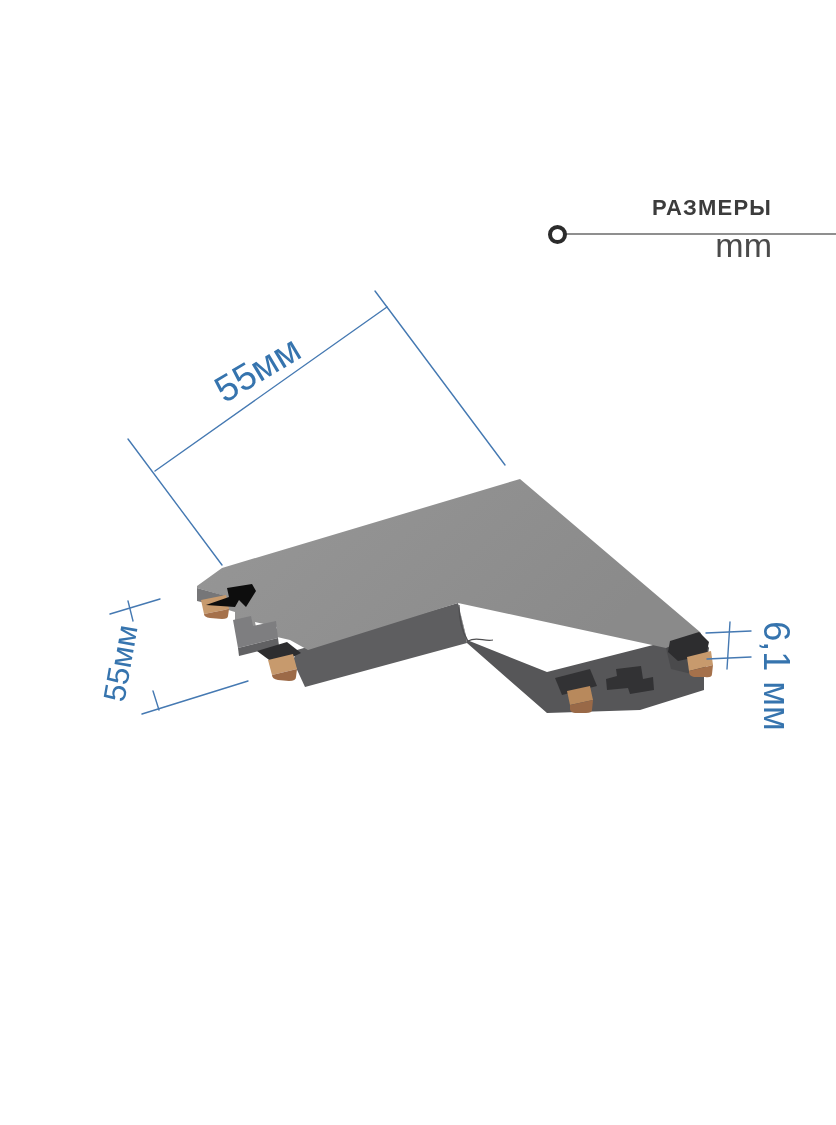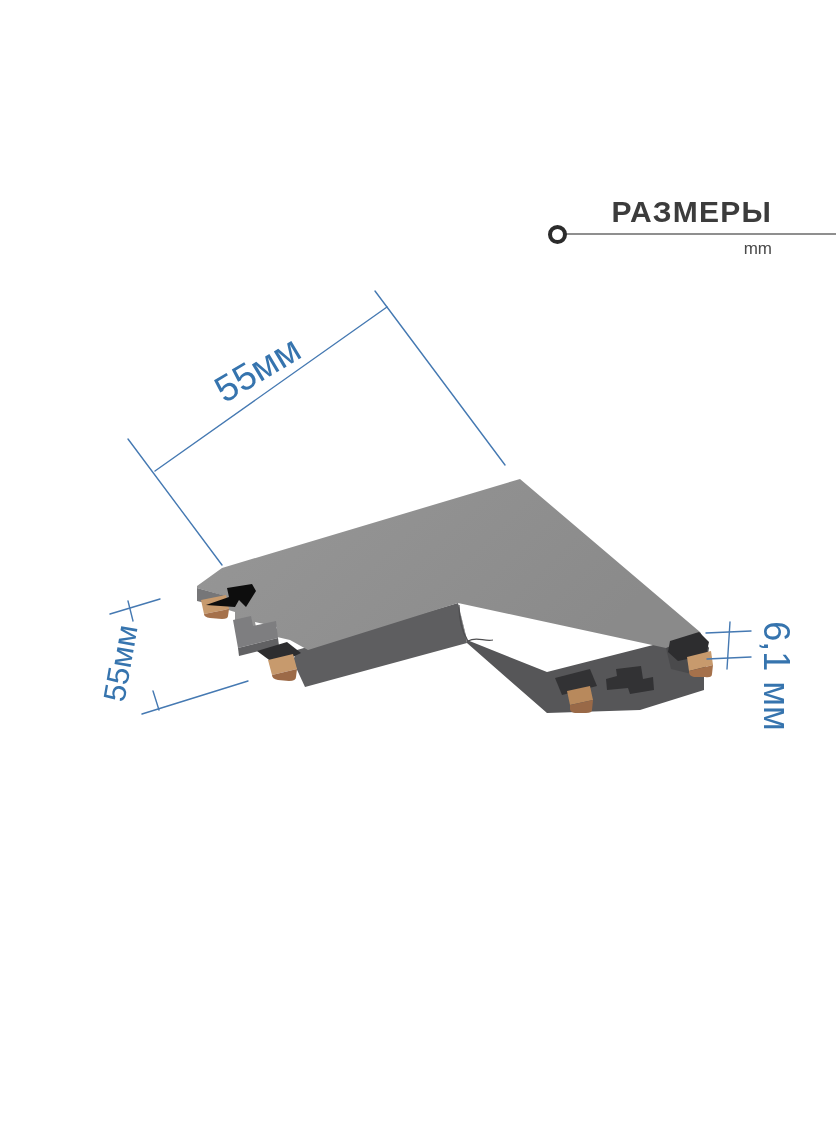--- a/index.html
+++ b/index.html
@@ -2,32 +2,32 @@
 <html><head>
 <meta charset="utf-8">
 <style>
   html,body{margin:0;padding:0;background:#ffffff;}
   .stage{
     position:relative;width:836px;height:1125px;background:#ffffff;overflow:hidden;
     font-family:"Liberation Sans",sans-serif;
   }
   .hdr-title{
     position:absolute;top:195px;right:64px;
-    font-size:30px;font-weight:bold;letter-spacing:1.2px;color:#3c3c3c;white-space:nowrap;
+    font-size:22px;font-weight:bold;letter-spacing:1.2px;color:#3c3c3c;white-space:nowrap;
   }
   .hdr-rule{
     position:absolute;top:233px;left:566px;width:270px;height:2px;background:#8f8f8f;
   }
   .hdr-dot{
     position:absolute;top:225px;left:548px;width:11px;height:11px;
     border:4px solid #2b2b2b;border-radius:50%;background:#ffffff;
   }
   .hdr-unit{
-    position:absolute;top:239px;right:64px;
-    font-size:17px;color:#4a4a4a;white-space:nowrap;
+    position:absolute;top:226px;right:64px;
+    font-size:34px;color:#4a4a4a;white-space:nowrap;
   }
   svg{position:absolute;left:0;top:0;}
   .dim-line{stroke:#4579b2;stroke-width:1.4;fill:none;stroke-linecap:round;}
   .dim-text{fill:#3674ae;font-family:"Liberation Sans",sans-serif;}
 </style>
 </head>
 <body>
 
 <div class="stage">
 

